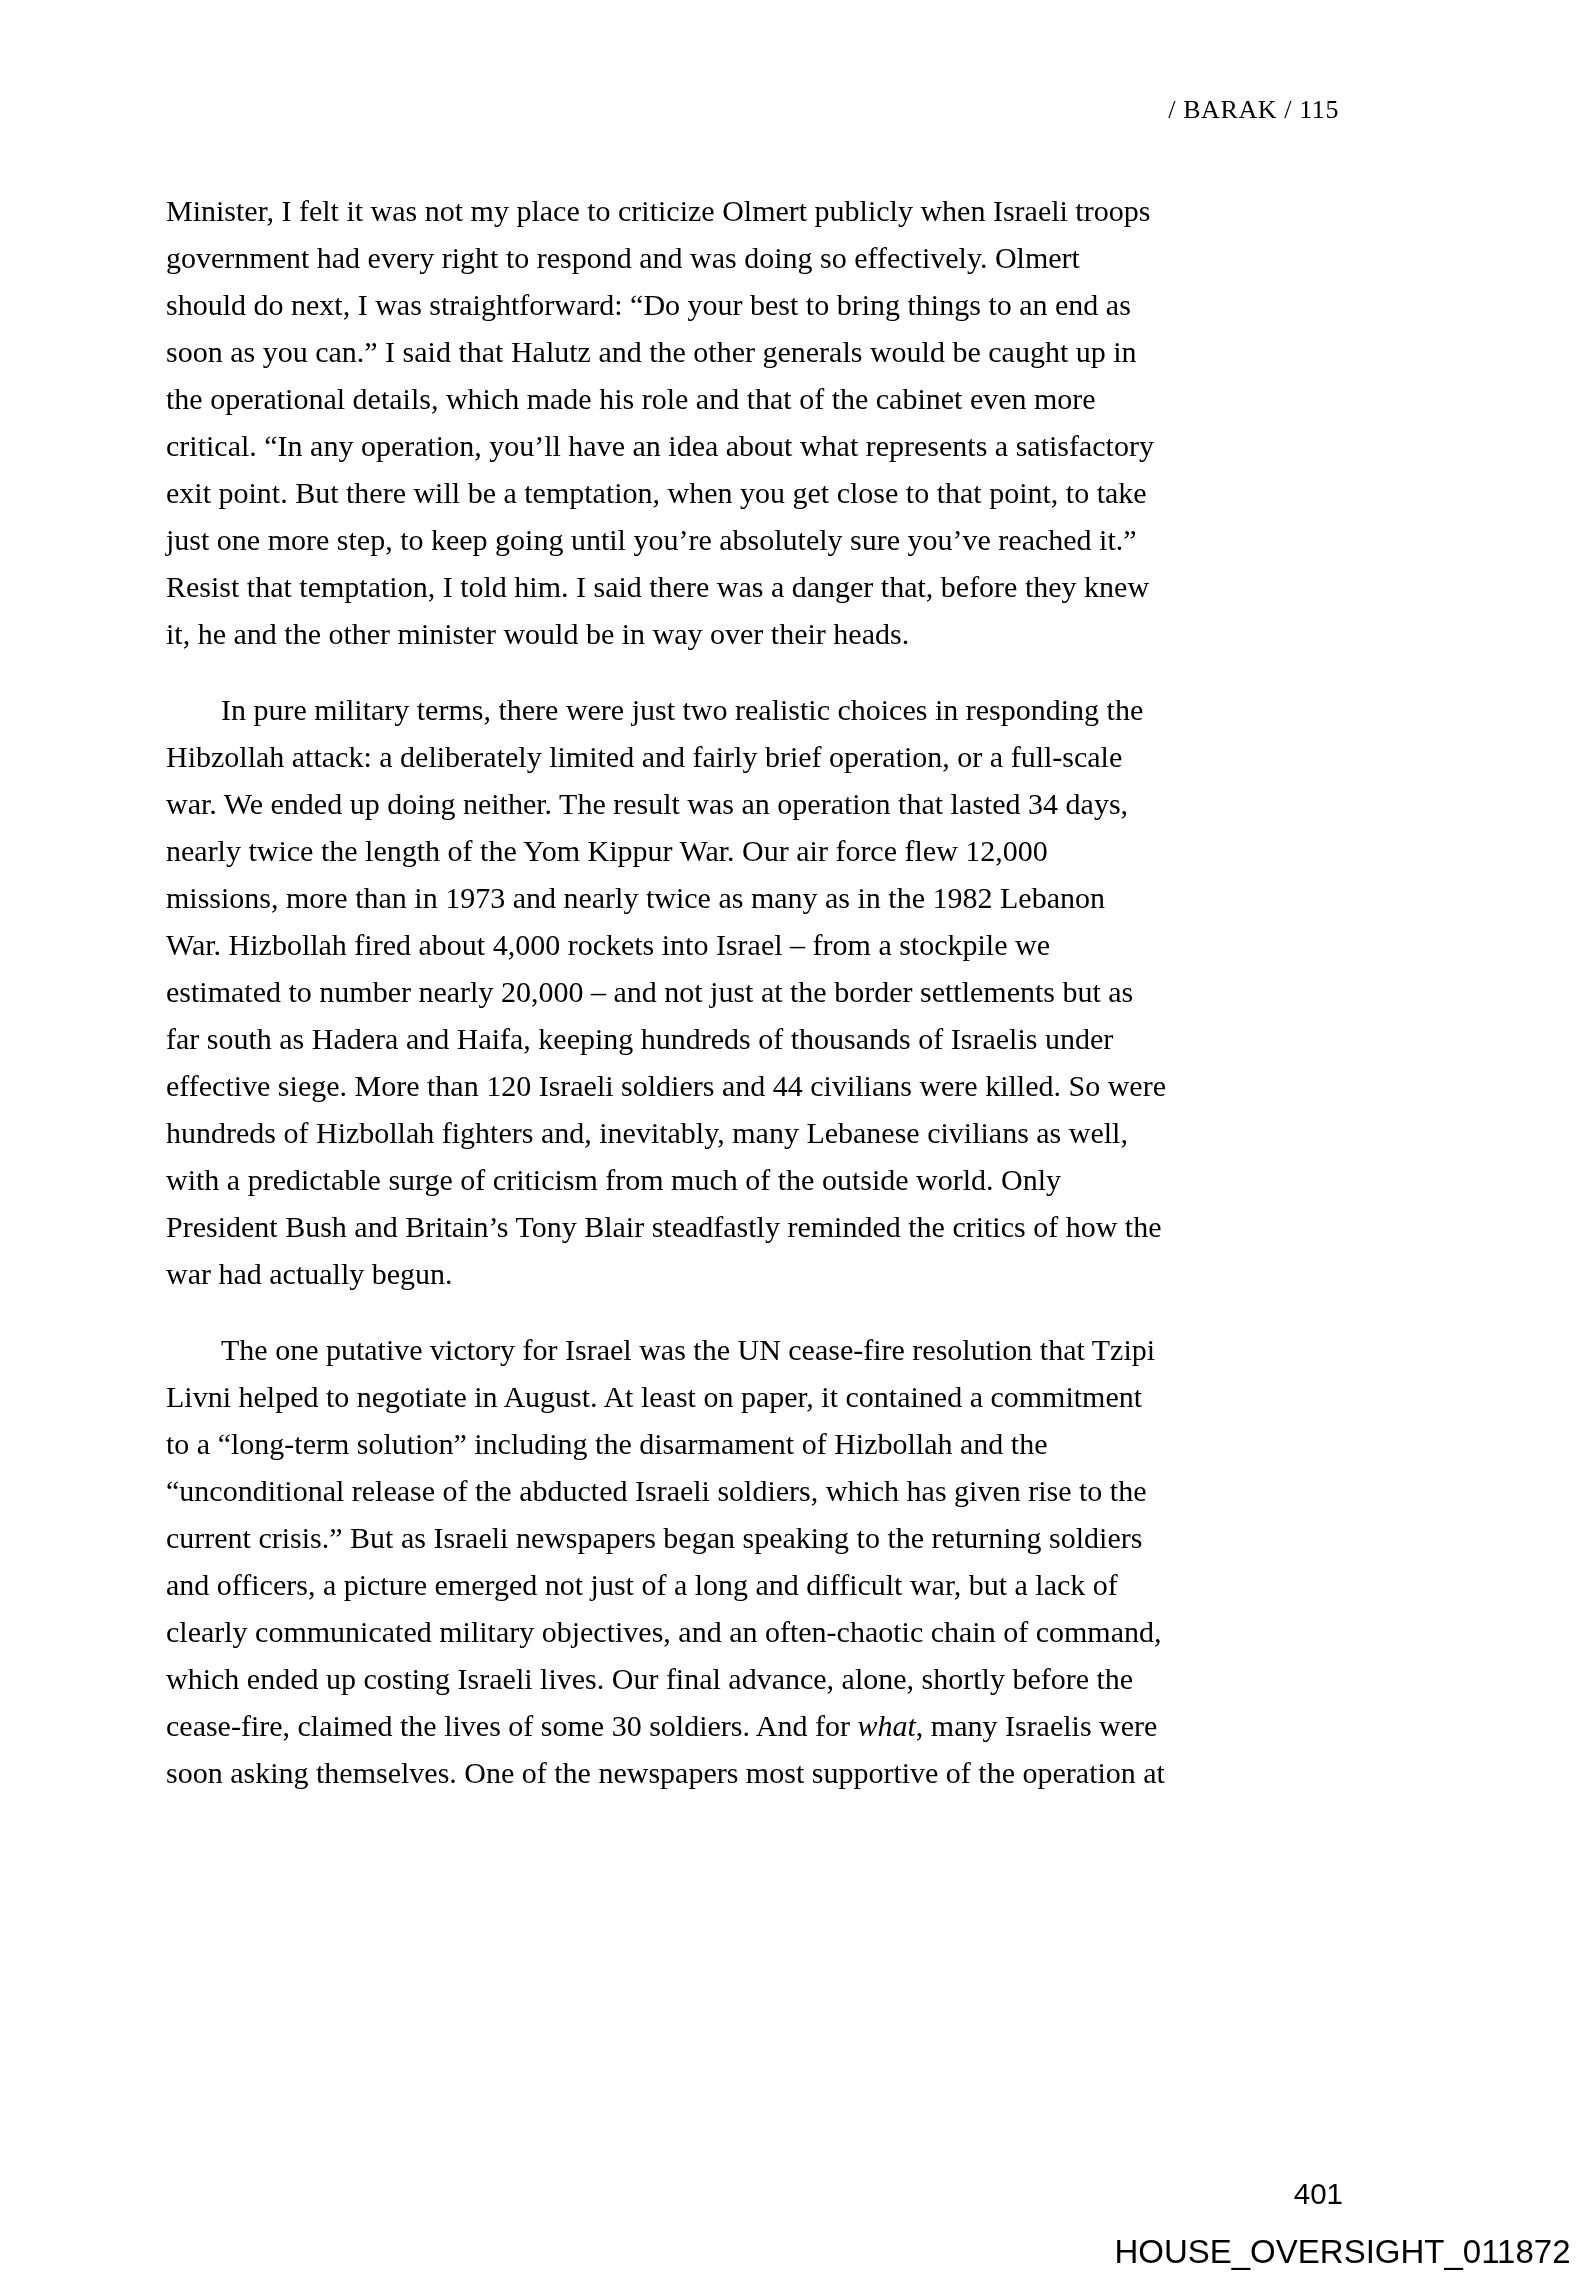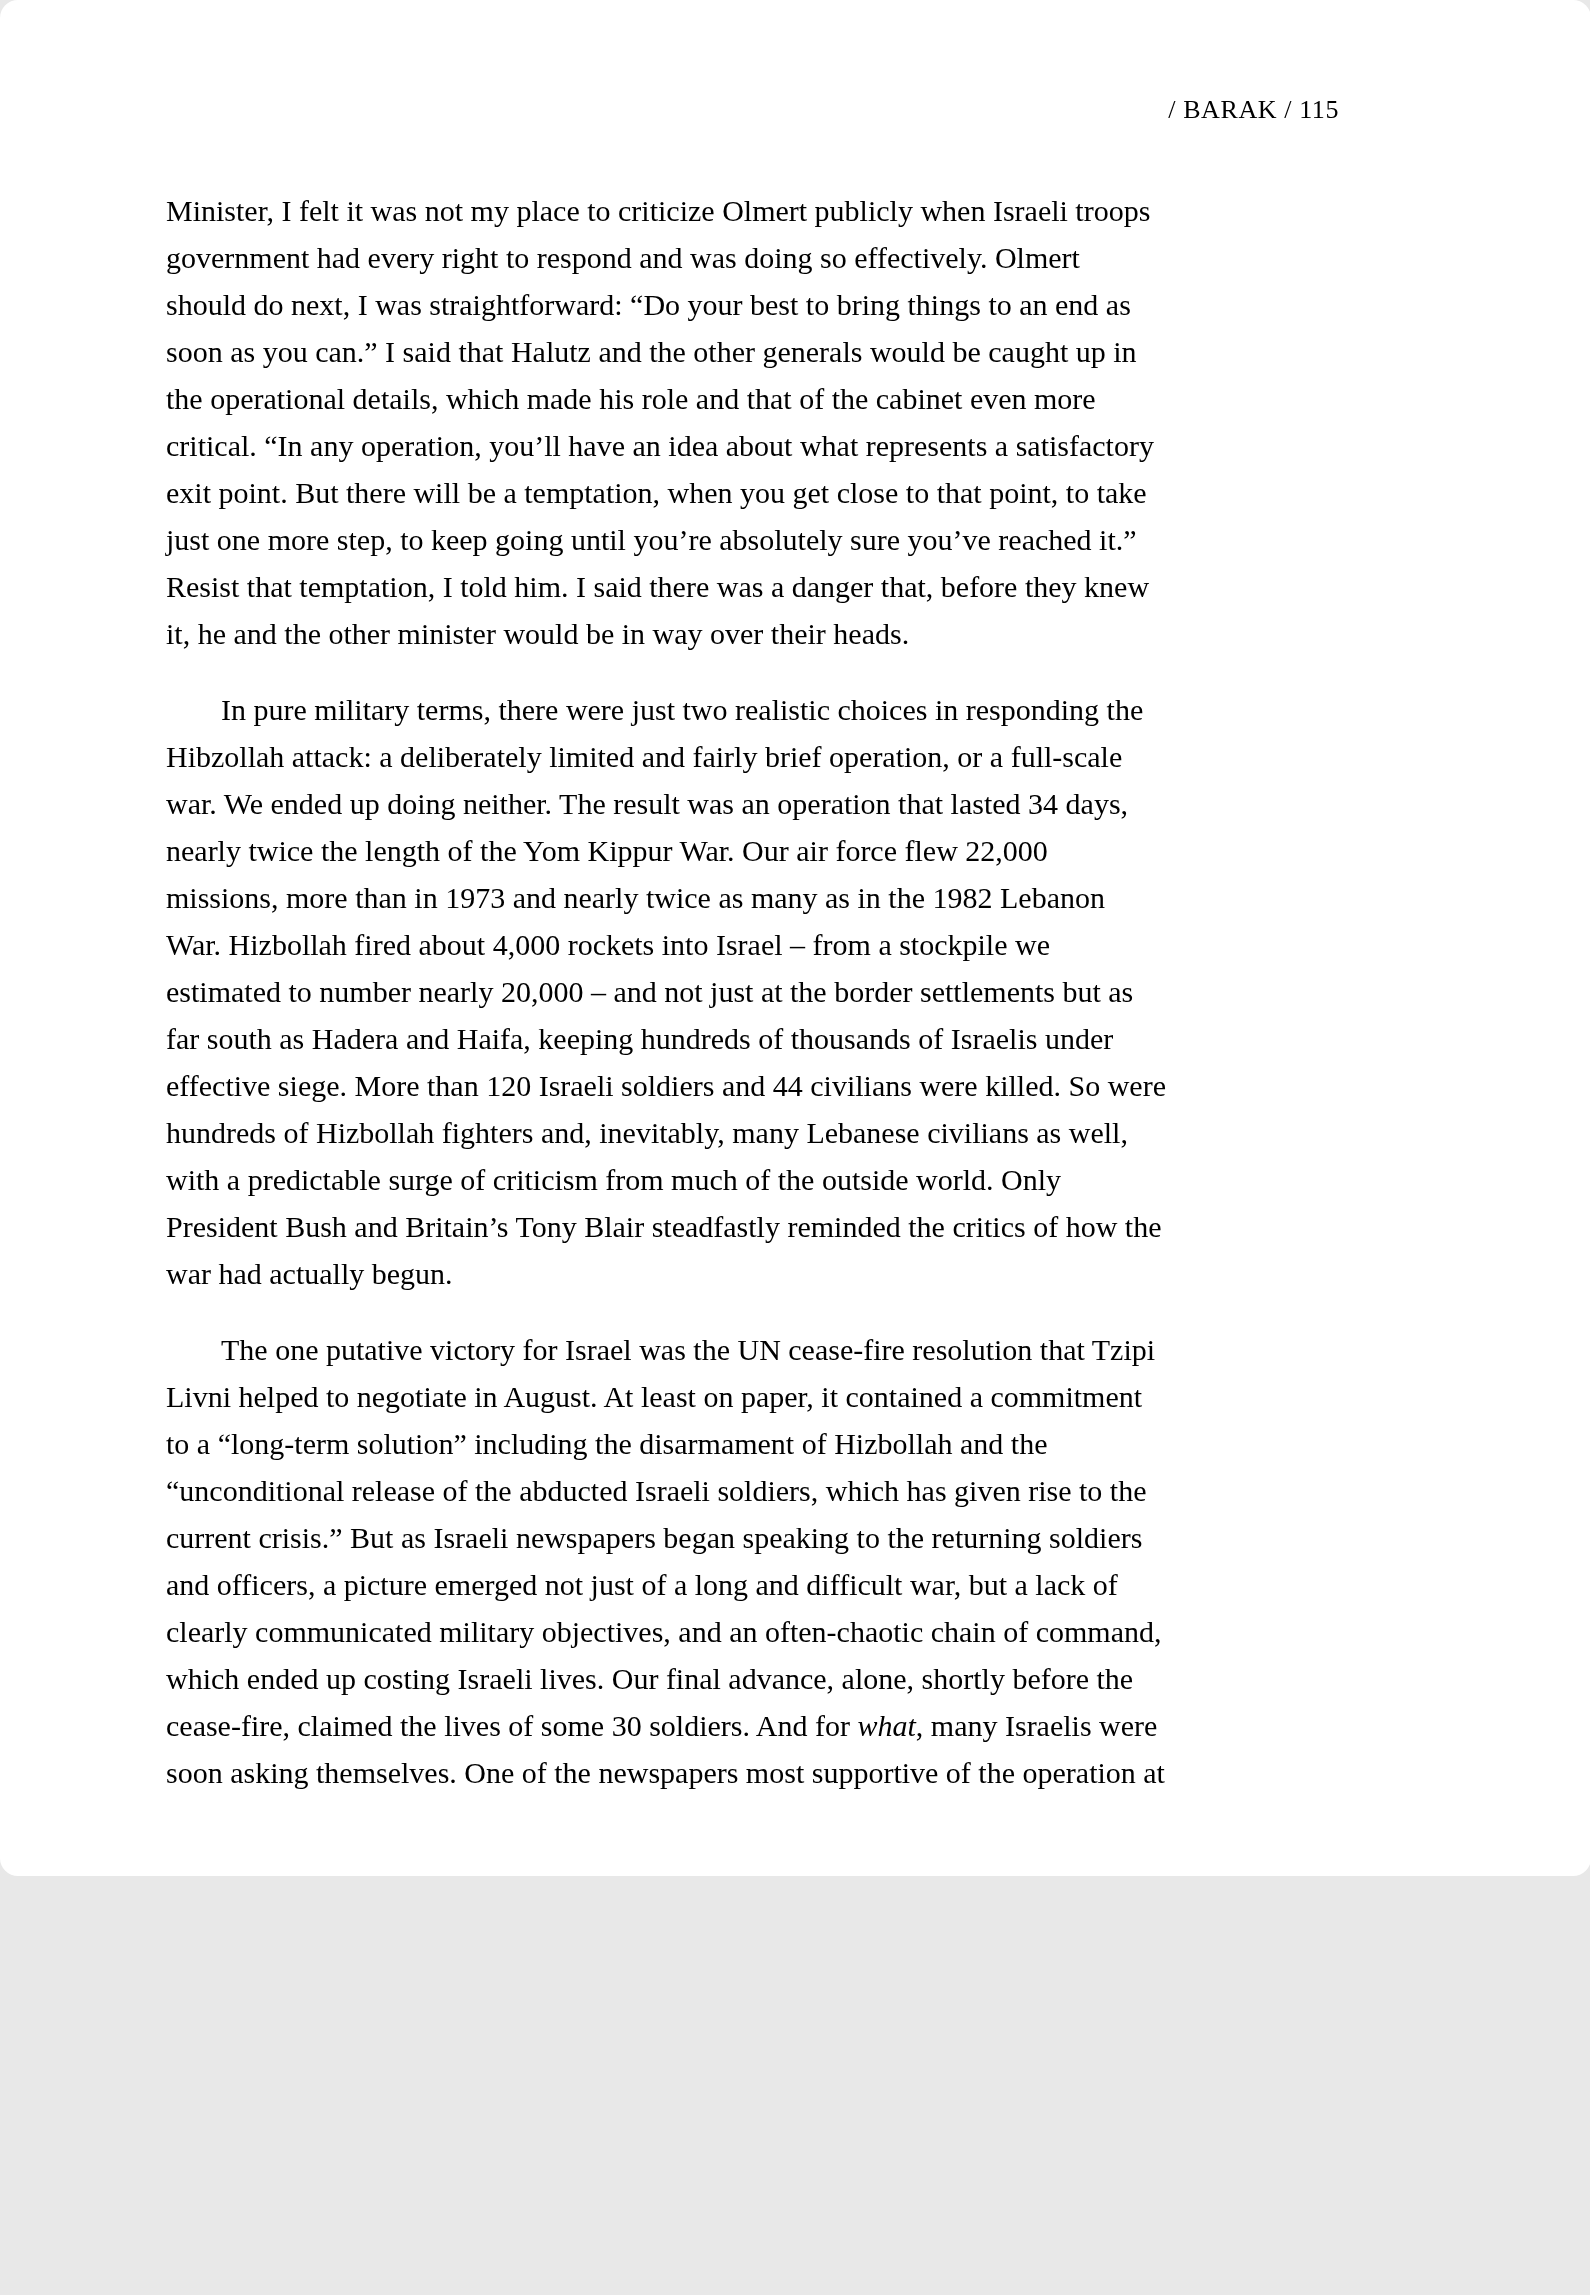--- a/index.html
+++ b/index.html
@@ -3,26 +3,25 @@
 <meta charset="utf-8">
 <style>
   html, body {
     margin: 0;
     padding: 0;
     background: #e8e8e8;
   }
   .page {
     position: relative;
     width: 1591px;
-    height: 1876px;
+    height: 2295px;
     background: #ffffff;
     color: #000000;
     font-family: "Liberation Serif", "DejaVu Serif", serif;
     overflow: hidden;
-    border-radius: 18px;
   }
   .running-header {
     position: absolute;
     top: 95px;
     right: 252px;
     font-size: 26px;
     letter-spacing: 0.6px;
     white-space: nowrap;
   }
   .text-body {
@@ -78,21 +77,21 @@
         <div class="line">critical. “In any operation, you’ll have an idea about what represents a satisfactory</div>
         <div class="line">exit point. But there will be a temptation, when you get close to that point, to take</div>
         <div class="line">just one more step, to keep going until you’re absolutely sure you’ve reached it.”</div>
         <div class="line">Resist that temptation, I told him. I said there was a danger that, before they knew</div>
         <div class="line">it, he and the other minister would be in way over their heads.</div>
       </div>
       <div class="para indent">
         <div class="line">In pure military terms, there were just two realistic choices in responding the</div>
         <div class="line">Hibzollah attack: a deliberately limited and fairly brief operation, or a full-scale</div>
         <div class="line">war. We ended up doing neither. The result was an operation that lasted 34 days,</div>
-        <div class="line">nearly twice the length of the Yom Kippur War. Our air force flew 22,000</div>
+        <div class="line">nearly twice the length of the Yom Kippur War. Our air force flew 12,000</div>
         <div class="line">missions, more than in 1973 and nearly twice as many as in the 1982 Lebanon</div>
         <div class="line">War. Hizbollah fired about 4,000 rockets into Israel – from a stockpile we</div>
         <div class="line">estimated to number nearly 20,000 – and not just at the border settlements but as</div>
         <div class="line">far south as Hadera and Haifa, keeping hundreds of thousands of Israelis under</div>
         <div class="line">effective siege. More than 120 Israeli soldiers and 44 civilians were killed. So were</div>
         <div class="line">hundreds of Hizbollah fighters and, inevitably, many Lebanese civilians as well,</div>
         <div class="line">with a predictable surge of criticism from much of the outside world. Only</div>
         <div class="line">President Bush and Britain’s Tony Blair steadfastly reminded the critics of how the</div>
         <div class="line">war had actually begun.</div>
       </div>

